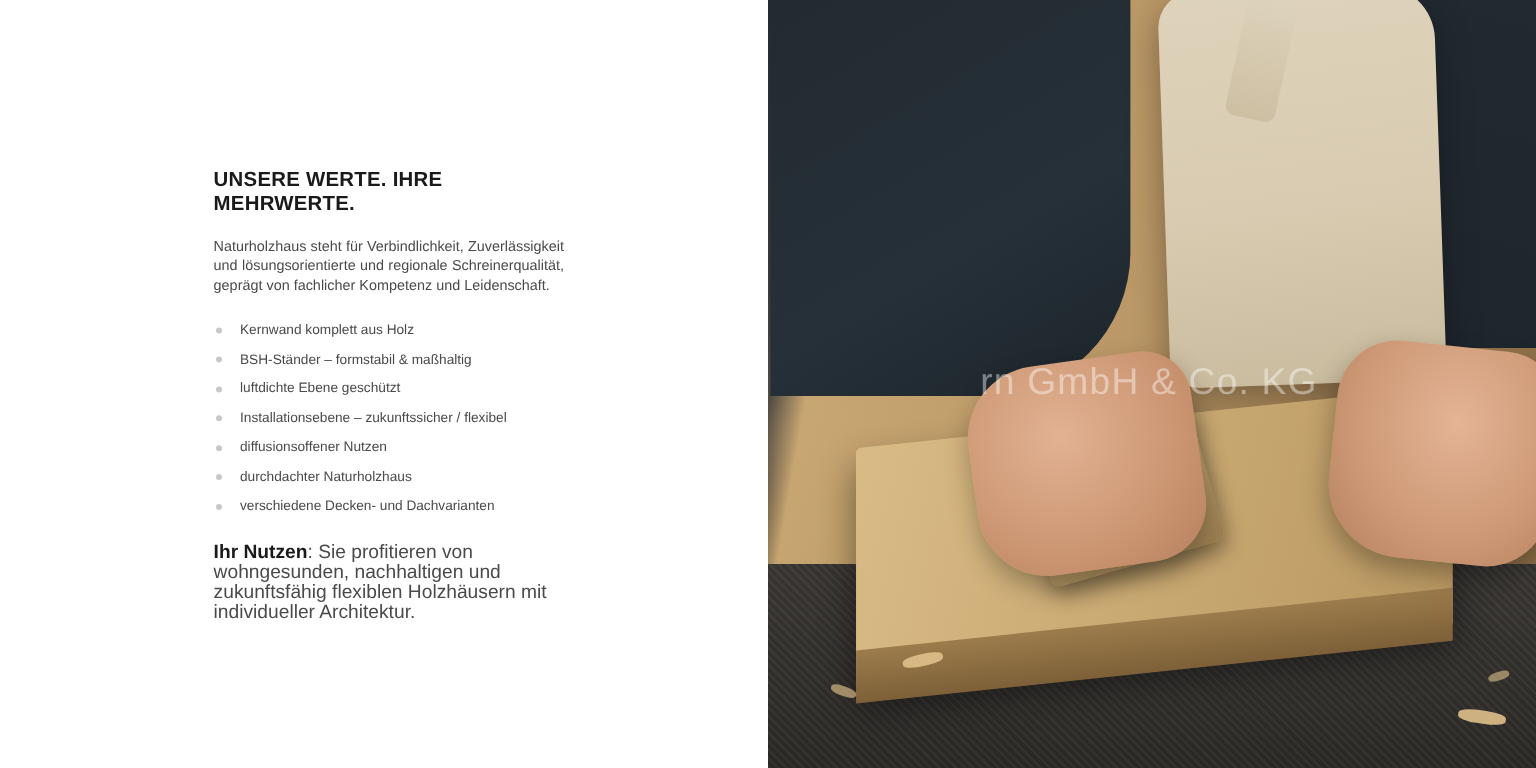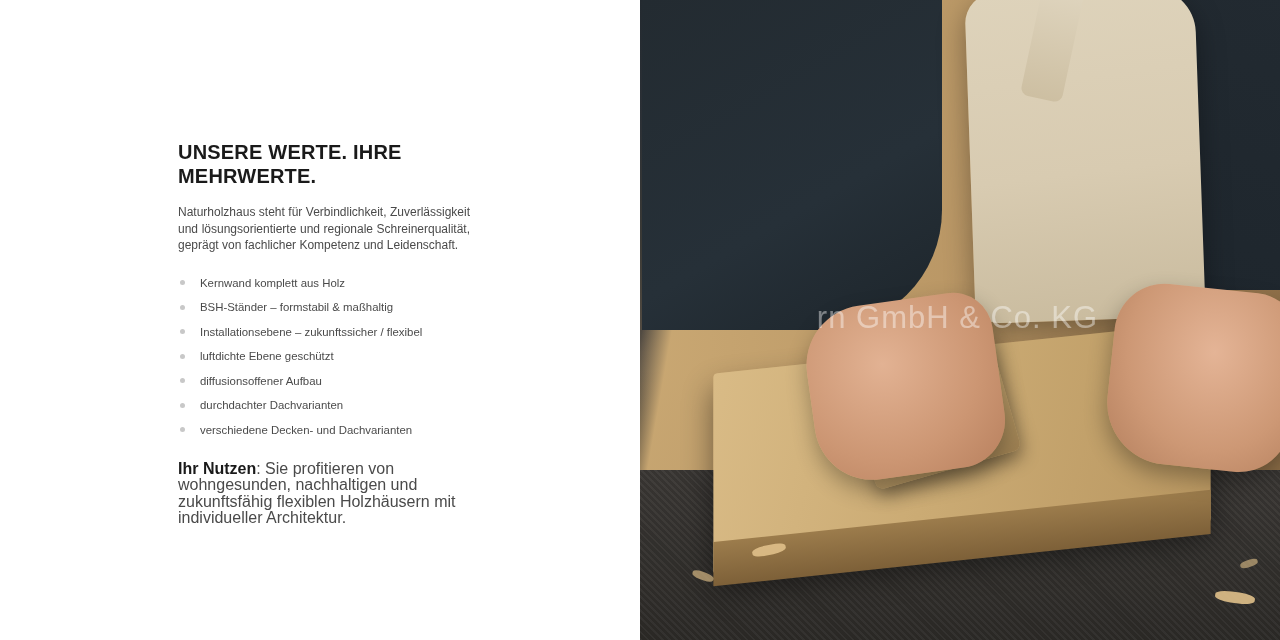--- a/index.html
+++ b/index.html
@@ -28,21 +28,21 @@
     height: 640px;
     background: #ffffff;
   }
   .content {
     position: absolute;
     left: 178px;
     top: 140px;
     width: 292px;
   }
   .headline {
-    font-size: 20px;
+    font-size: 17px;
     font-weight: bold;
     letter-spacing: 0.2px;
     color: #1a1a1a;
     margin: 0 0 16px 0;
     line-height: 1.2;
   }
   .intro {
     font-size: 12px;
     line-height: 16.5px;
     color: #4a4a4a;
@@ -269,33 +269,33 @@
         <li>
           <span class="bullet"></span>
           <span>Kernwand komplett aus Holz</span>
         </li>
         <li>
           <span class="bullet"></span>
           <span>BSH-Ständer – formstabil &amp; maßhaltig</span>
         </li>
         <li>
           <span class="bullet"></span>
+          <span>luftdichte Ebene geschützt</span>
+        </li>
+        <li>
+          <span class="bullet"></span>
           <span>Installationsebene – zukunftssicher / flexibel</span>
         </li>
         <li>
           <span class="bullet"></span>
-          <span>luftdichte Ebene geschützt</span>
-        </li>
-        <li>
-          <span class="bullet"></span>
-          <span>diffusionsoffener Aufbau</span>
-        </li>
-        <li>
-          <span class="bullet"></span>
-          <span>durchdachter Dachvarianten</span>
+          <span>diffusionsoffener Nutzen</span>
+        </li>
+        <li>
+          <span class="bullet"></span>
+          <span>durchdachter Naturholzhaus</span>
         </li>
         <li>
           <span class="bullet"></span>
           <span>verschiedene Decken- und Dachvarianten</span>
         </li>
       </ul>
 
       <p class="benefit">
         <span class="lead">Ihr Nutzen</span><span>: Sie profitieren von wohngesunden, nachhaltigen und zukunftsfähig flexiblen Holzhäusern mit individueller Architektur.</span>
       </p>

